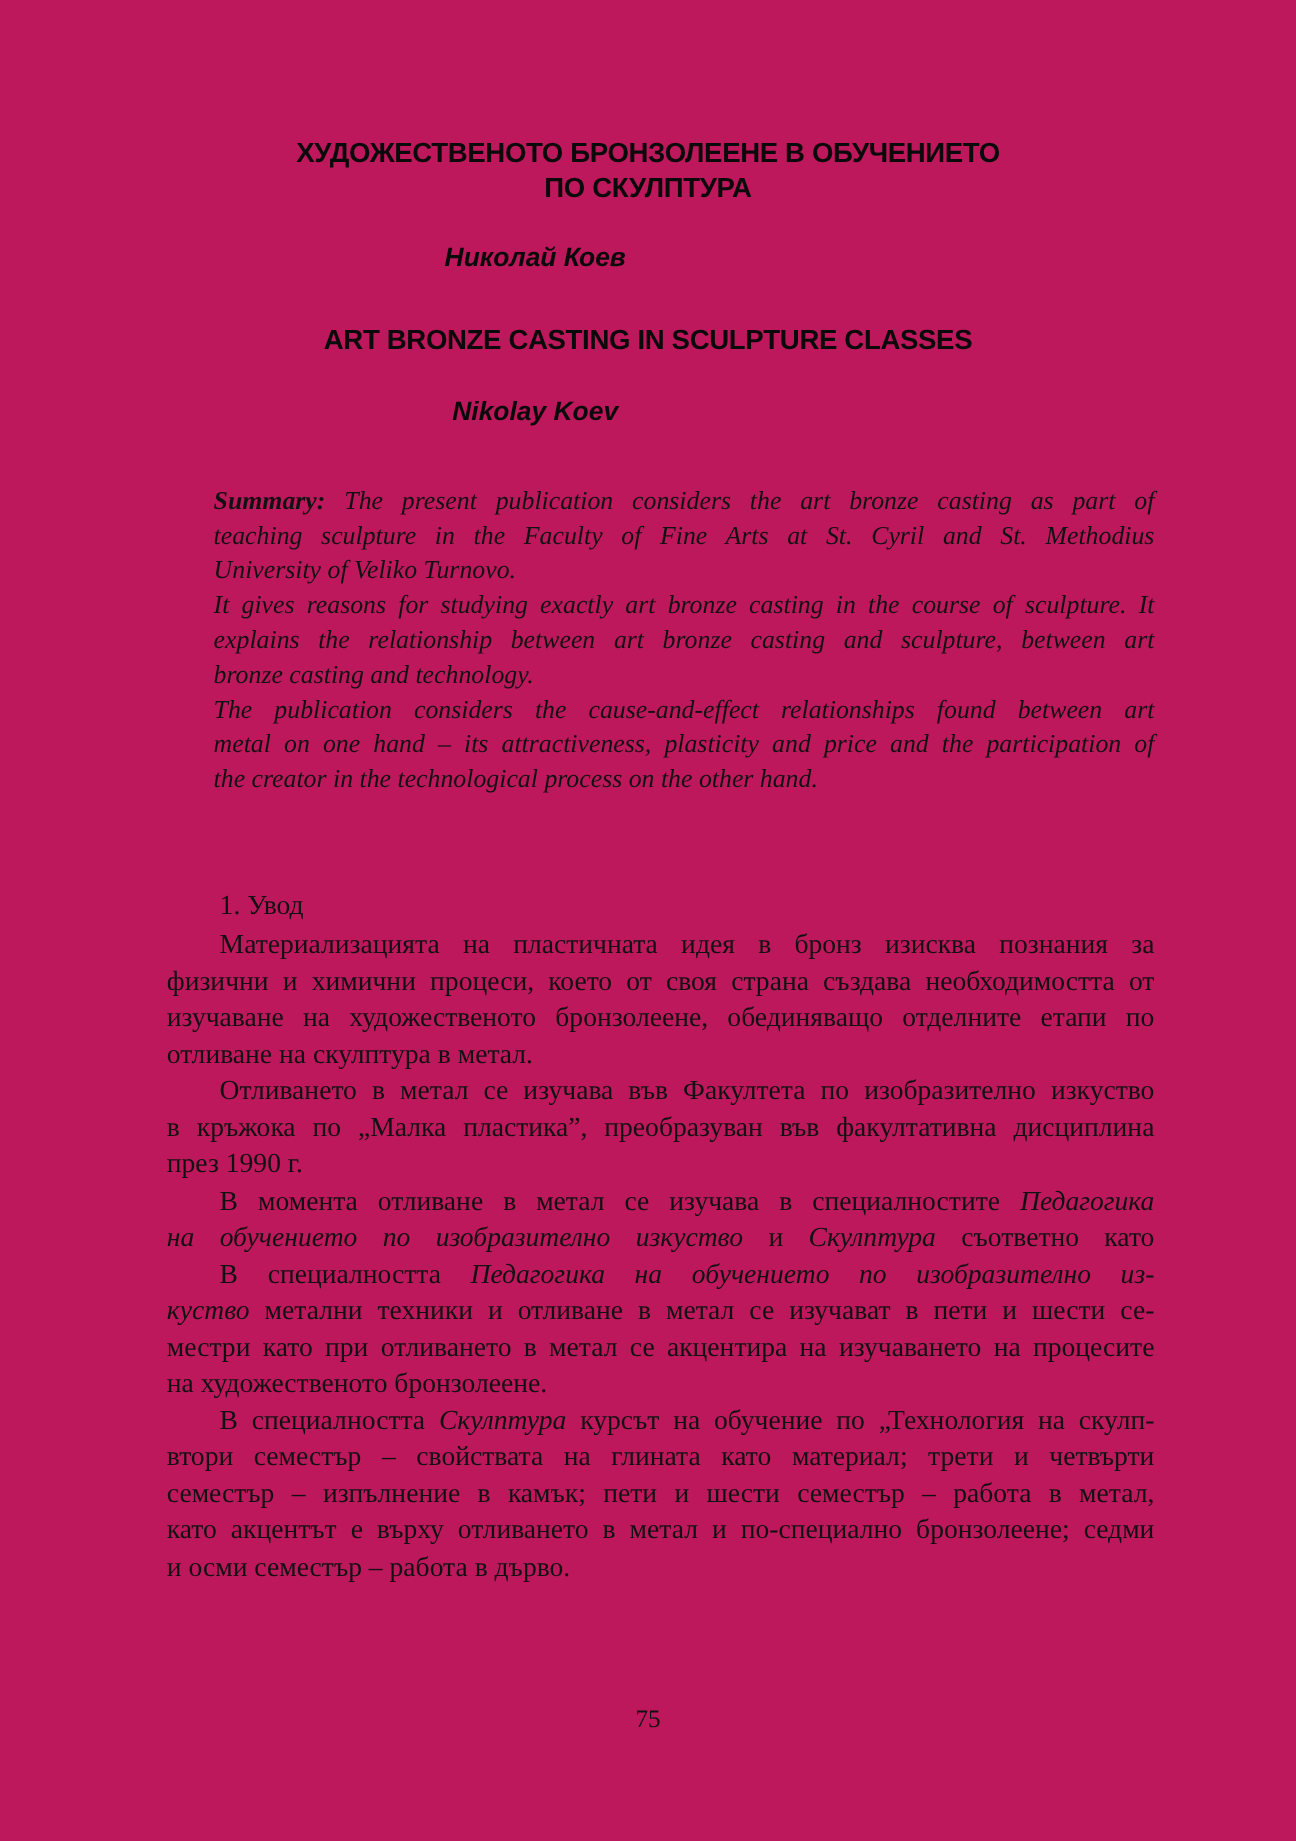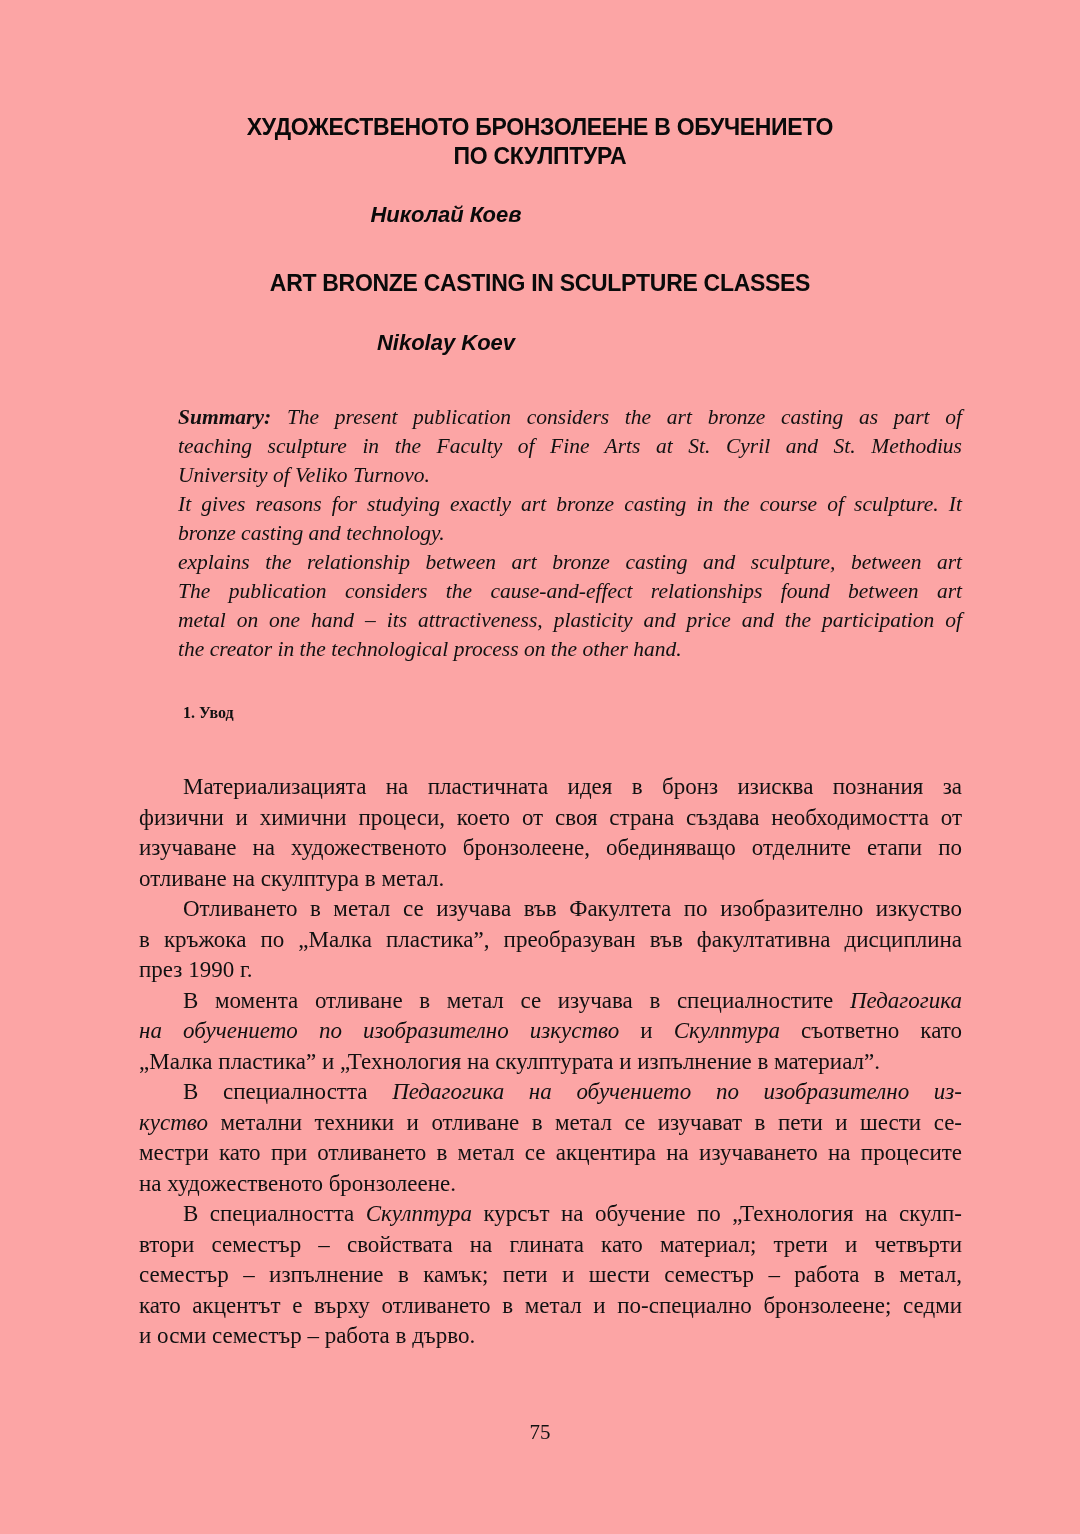--- a/index.html
+++ b/index.html
@@ -1,17 +1,17 @@
 <!DOCTYPE html>
 <html><head>
   <meta charset="utf-8">
   <style>
     html, body { margin: 0; padding: 0; background: #ffffff; }
     body { width: 1080px; height: 1534px; position: relative; overflow: hidden; color: #111; }
-    .page { position: absolute; left: 0; top: 0; width: 1080px; height: 1534px; background: #fca5a5; }
+    .page { position: absolute; left: 0; top: 0; width: 1080px; height: 1534px; background: #be185d; }
     .title {
       position: absolute; left: 0; width: 1080px; text-align: center;
       font-family: "Liberation Sans", sans-serif; font-weight: bold;
       font-size: 23px; letter-spacing: -0.3px; color: #0a0a0a;
     }
     .author {
       position: absolute; left: 0; width: 892px; text-align: center;
       font-family: "Liberation Sans", sans-serif; font-weight: bold; font-style: italic;
       font-size: 22px; color: #0a0a0a;
     }
@@ -25,22 +25,22 @@
     .jline.last { text-align-last: left; }
     .body {
       position: absolute; left: 139px; width: 823px;
       font-family: "Liberation Serif", serif; font-size: 23px; line-height: 30.5px; color: #111;
     }
     .body .bl { display: block; text-align: justify; text-align-last: justify; white-space: nowrap; height: 30.5px; }
     .body .bl.last { text-align-last: left; }
     .body .ind { padding-left: 44px; }
     .body em { font-style: italic; }
     .heading {
-      position: absolute; left: 183px; top: 704px;
-      font-family: "Liberation Serif", serif; font-weight: bold; font-size: 16px; color: #111;
+      position: absolute; left: 183px; top: 742px;
+      font-family: "Liberation Serif", serif; font-weight: normal; font-size: 23px; color: #111;
     }
     .pagenum {
       position: absolute; left: 0; width: 1080px; top: 1420px; text-align: center;
       font-family: "Liberation Serif", serif; font-size: 21px; color: #111;
     }
   </style>
 </head>
 <body>
 
 <div class="page">
@@ -52,43 +52,42 @@
 
   <div class="title" style="top:270px;">ART BRONZE CASTING IN SCULPTURE CLASSES</div>
 
   <div class="author" style="top:330px;">Nikolay Koev</div>
 
   <div class="summary" style="top:403px;">
     <span class="jline"><span class="lead">Summary:</span><span> The present publication considers the art bronze casting as part of</span></span>
     <span class="jline">teaching sculpture in the Faculty of Fine Arts at St. Cyril and St. Methodius</span>
     <span class="jline last">University of Veliko Turnovo.</span>
     <span class="jline"> It gives reasons for studying exactly art bronze casting in the course of sculpture. It</span>
+    <span class="jline">explains the relationship between art bronze casting and sculpture, between art</span>
     <span class="jline last">bronze casting and technology.</span>
-    <span class="jline">explains the relationship between art bronze casting and sculpture, between art</span>
     <span class="jline">The publication considers the cause-and-effect relationships found between art</span>
     <span class="jline">metal on one hand – its attractiveness, plasticity and price and the participation of</span>
     <span class="jline last">the creator in the technological process on the other hand.</span>
   </div>
 
   <div class="heading">1. Увод</div>
 
   <div class="body" style="top:772px;">
 
     <span class="bl ind">Материализацията на пластичната идея в бронз изисква познания за</span>
     <span class="bl">физични и химични процеси, което от своя страна създава необходимостта от</span>
     <span class="bl">изучаване на художественото бронзолеене, обединяващо отделните етапи  по</span>
     <span class="bl last">отливане на скулптура в метал.</span>
 
     <span class="bl ind">Отливането в метал се изучава във Факултета по изобразително изкуство</span>
     <span class="bl">в кръжока по „Малка пластика”, преобразуван във факултативна дисциплина</span>
     <span class="bl last">през 1990 г.</span>
 
     <span class="bl ind"><span>В момента отливане в метал се изучава в специалностите </span><em>Педагогика</em></span>
     <span class="bl"><em>на обучението по изобразително изкуство</em><span>  и </span><em>Скулптура</em><span> съответно като</span></span>
-    <span class="bl last">„Малка пластика” и „Технология на скулптурата и изпълнение в материал”.</span>
 
     <span class="bl ind"><span>В специалността </span><em>Педагогика на обучението по изобразително из-</em></span>
     <span class="bl"><em>куство</em><span> метални техники и отливане в метал се изучават в пети и шести се-</span></span>
     <span class="bl">местри като при отливането в метал се акцентира на изучаването на процесите</span>
     <span class="bl last">на художественото бронзолеене.</span>
 
     <span class="bl ind"><span>В специалността </span><em>Скулптура</em><span> курсът на обучение по „Технология на скулп-</span></span>
     <span class="bl">втори семестър – свойствата на глината като материал; трети и четвърти</span>
     <span class="bl">семестър – изпълнение в камък; пети и шести семестър – работа в метал,</span>
     <span class="bl">като акцентът е върху отливането в метал и по-специално бронзолеене; седми</span>

